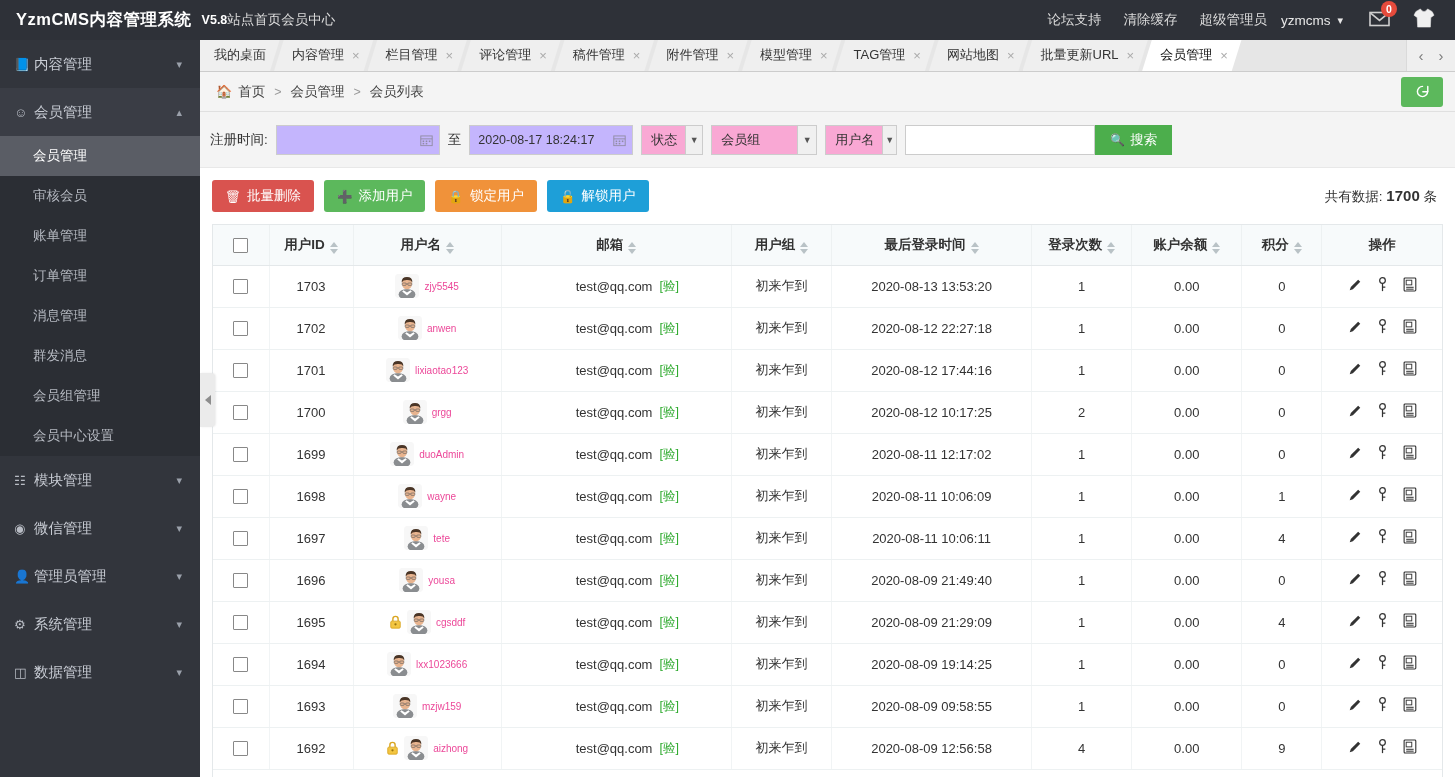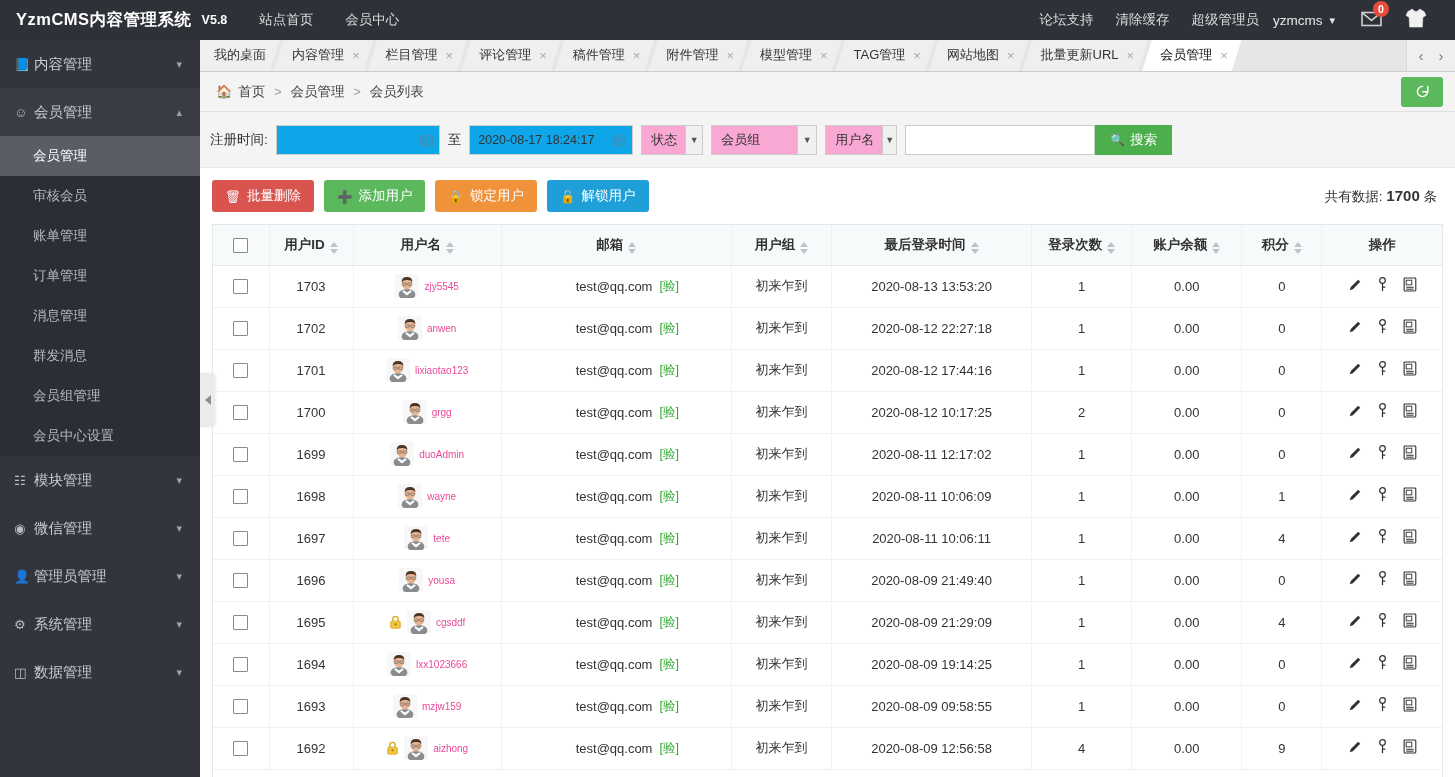--- a/index.html
+++ b/index.html
@@ -12,23 +12,23 @@
 
   
   .topbar {
     height: 40px; background: #2e3138; color: #fff;
     display: flex; align-items: center; flex: 0 0 40px;
     position: relative; z-index: 30;
   }
   .brand { font-size: 16.5px; font-weight: bold; padding-left: 16px; letter-spacing: .5px; }
   .brand-ver { font-size: 12.5px; font-weight: bold; margin-left: 10px; }
   .top-link {
-    font-size: 13.5px; color: #dcdcdc; margin-left: 32px; cursor: pointer; white-space: nowrap;
-  }
-  .top-right { margin-left: auto; display: flex; align-items: center; padding-right: 28px; }
+    font-size: 13.5px; color: #dcdcdc; cursor: pointer; white-space: nowrap;
+  }
+  .top-right { margin-left: auto; display: flex; align-items: center; padding-right: 20px; }
   .top-right .top-link { margin-left: 22px; }
   .user-menu { display: flex; align-items: center; margin-left: 14px; font-size: 13.5px; color: #e8e8e8; cursor: pointer; }
   .chev-d { display: inline-block; margin-left: 7px; font-size: 11px; }
   .msg-wrap { position: relative; margin-left: 26px; cursor: pointer; }
   .badge {
     position: absolute; top: -9px; left: 12px; min-width: 16px; height: 16px; line-height: 16px;
     background: #e64b3c; color: #fff; border-radius: 9px; font-size: 10.5px; text-align: center;
     padding: 0 4px; font-weight: bold;
   }
   .shirt-wrap { margin-left: 22px; cursor: pointer; }
@@ -110,21 +110,21 @@
     display: flex; align-items: center; justify-content: center; cursor: pointer; color: #fff;
   }
 
   
   .filterbar {
     height: 56px; flex: 0 0 56px; background: #f4f4f4; border-bottom: 1px solid #e8e8e8;
     display: flex; align-items: center; padding-left: 10px;
   }
   .flabel { font-size: 13.5px; color: #333; margin-right: 8px; }
   .date-input {
-    height: 30px; width: 164px; border: 1px solid #ccc; background: #0ea5e9; position: relative;
+    height: 30px; width: 164px; border: 1px solid #ccc; background: #c4b5fd; position: relative;
     display: flex; align-items: center; padding: 0 26px 0 8px; font-size: 12.5px; color: #333;
     cursor: text;
   }
   .date-input.wide { width: 164px; }
   .cal-ico {
     position: absolute; right: 6px; top: 50%; transform: translateY(-50%);
     width: 13px; height: 13px; opacity: .65;
   }
   .zhi { font-size: 13.5px; color: #333; margin: 0 8px; }
   .sel {

